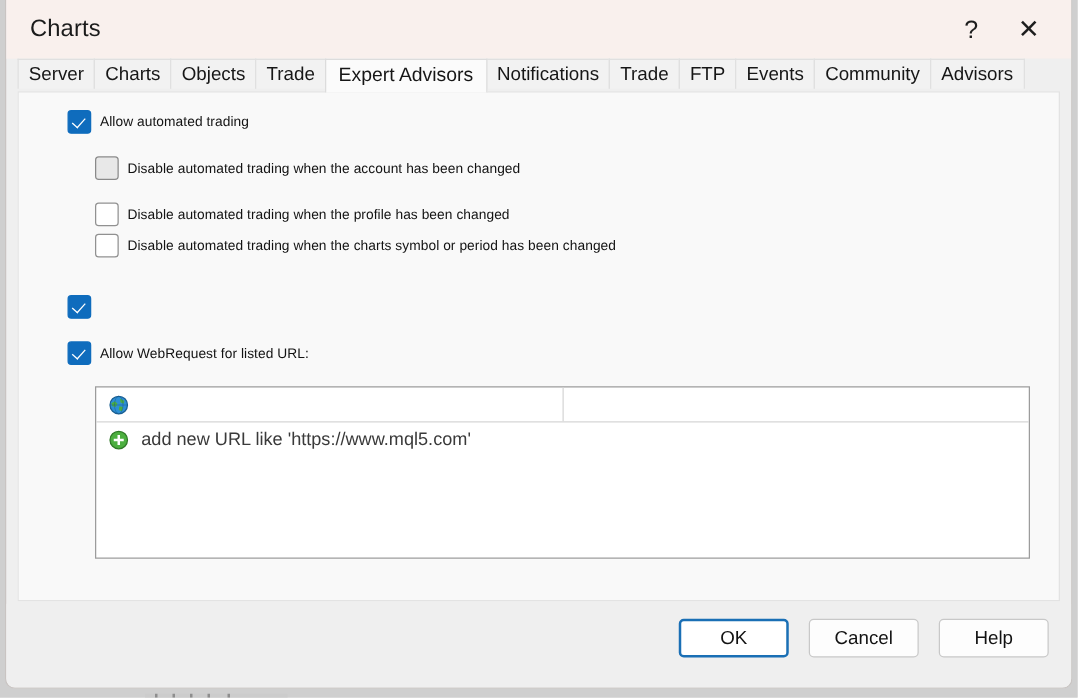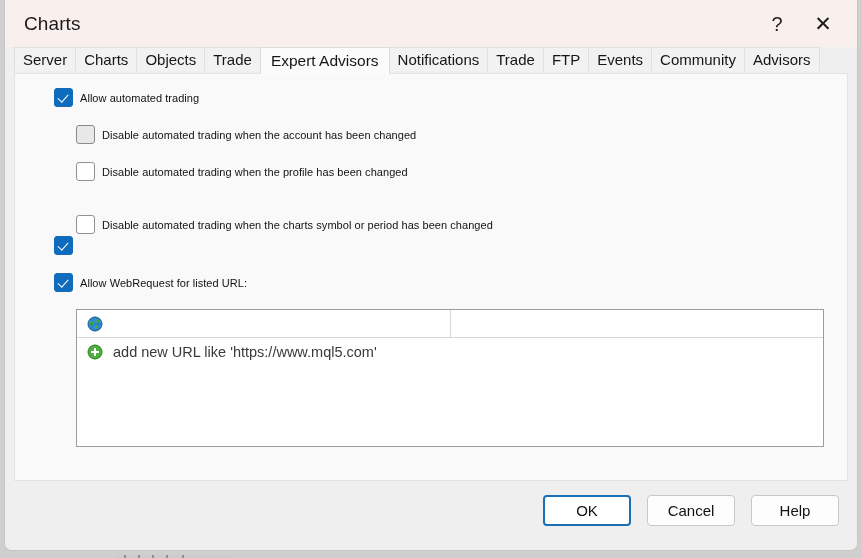--- a/index.html
+++ b/index.html
@@ -276,21 +276,21 @@
           <span class="opt-label">Allow automated trading</span>
         </div>
         <div class="opt-row" style="top: 51px; left: 61px;">
           <span class="cb unchecked hover"></span>
           <span class="opt-label">Disable automated trading when the account has been changed</span>
         </div>
         <div class="opt-row" style="top: 88px; left: 61px;">
           <span class="cb unchecked"></span>
           <span class="opt-label">Disable automated trading when the profile has been changed</span>
         </div>
-        <div class="opt-row" style="top: 141px; left: 61px; align-items: center;">
+        <div class="opt-row" style="top: 113px; left: 61px; align-items: center;">
           <span class="cb unchecked"></span>
           <span class="opt-label">Disable automated trading when the charts symbol or period has been changed</span>
         </div>
         <div class="opt-row" style="top: 162px; left: 39px;">
           <span class="cb checked"></span>
         </div>
         <div class="opt-row" style="top: 199px; left: 39px; justify-content: center;">
           <span class="cb checked"></span>
           <span class="opt-label">Allow WebRequest for listed URL:</span>
         </div>

